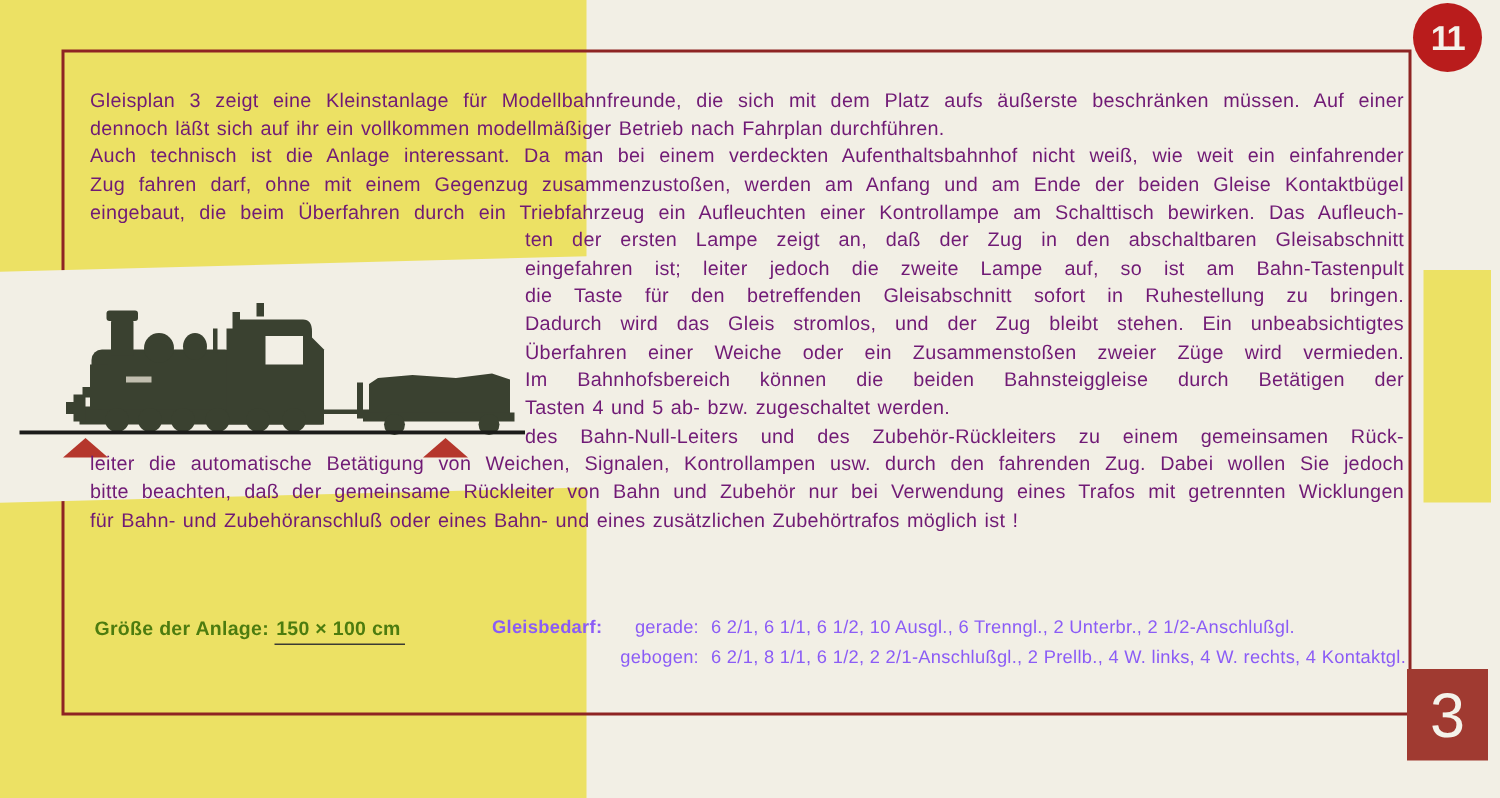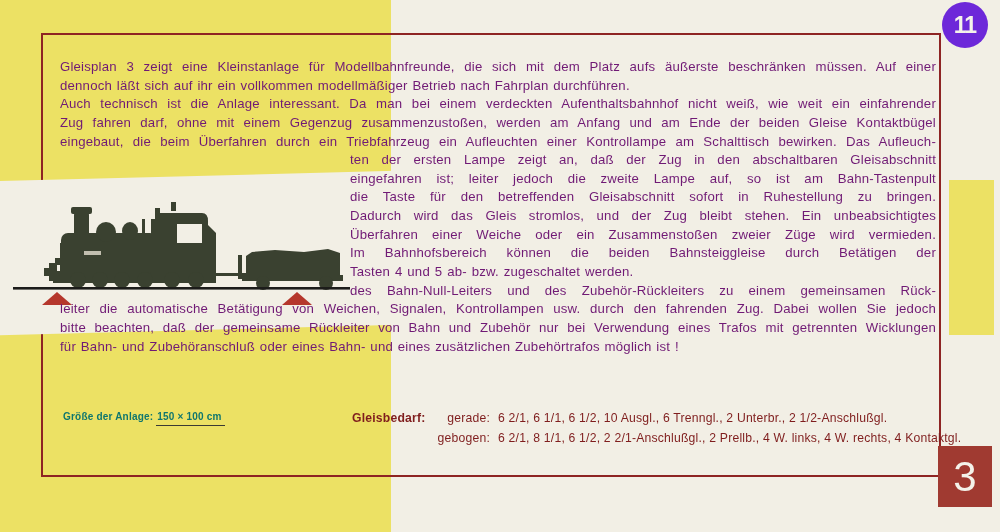--- a/index.html
+++ b/index.html
@@ -14,30 +14,30 @@
   .yellow-strip-right{left:949px;top:180px;width:45px;height:155px;background:#ece164;}
   .red-border{left:41px;top:33px;width:896px;height:440px;border:2px solid #8e2423;}
   .photo-strip{left:-15px;top:176px;width:422px;height:154px;background:#f2efe5;transform:rotate(-1.5deg);}
   
   .text-col{left:60px;top:58px;width:876px;color:#701a75;
     font-size:13.2px;line-height:18.65px;letter-spacing:.2px;word-spacing:1px;}
   .line{height:18.65px;white-space:nowrap;}
   .line.j{white-space:normal;text-align:justify;text-align-last:justify;overflow:hidden;}
   .line.ind{padding-left:290px;}
   
-  .footer-size{left:63px;top:411px;font-size:10px;font-weight:bold;color:#0f766e;letter-spacing:.2px;}
+  .footer-size{left:63px;top:411px;font-size:13px;font-weight:bold;color:#4d7c0f;letter-spacing:.2px;}
   .footer-size .val{border-bottom:1.6px solid #3a3a33;padding:0 3px 3px 1px;}
-  .gleisbedarf{left:328px;top:411px;font-size:12.2px;color:#7f1d1d;letter-spacing:.2px;margin-left:24px;}
+  .gleisbedarf{left:328px;top:411px;font-size:12.2px;color:#8b5cf6;letter-spacing:.2px;}
   .gleisbedarf .row{display:flex;height:20px;align-items:flex-start;}
   .gleisbedarf .head{font-weight:bold;width:78px;}
   .gleisbedarf .sub{width:60px;text-align:right;font-weight:normal;}
   .gleisbedarf .vals{padding-left:8px;white-space:nowrap;}
   
   .page-circle{left:942px;top:2px;width:46px;height:46px;border-radius:50%;
-    background:#6d28d9;color:#f4f2ea;font-size:23px;font-weight:bold;
+    background:#b91c1c;color:#f4f2ea;font-size:23px;font-weight:bold;
     display:flex;align-items:center;justify-content:center;letter-spacing:-1px;}
   .plan-square{left:938px;top:446px;width:54px;height:61px;background:#a03a31;
     color:#f4f2ea;font-size:42px;font-weight:400;
     display:flex;align-items:center;justify-content:center;}
   .loco-svg{left:5px;top:195px;width:345px;height:115px;}
 </style>
 </head>
 <body>
 
 <div class="abs yellow-col"></div>

